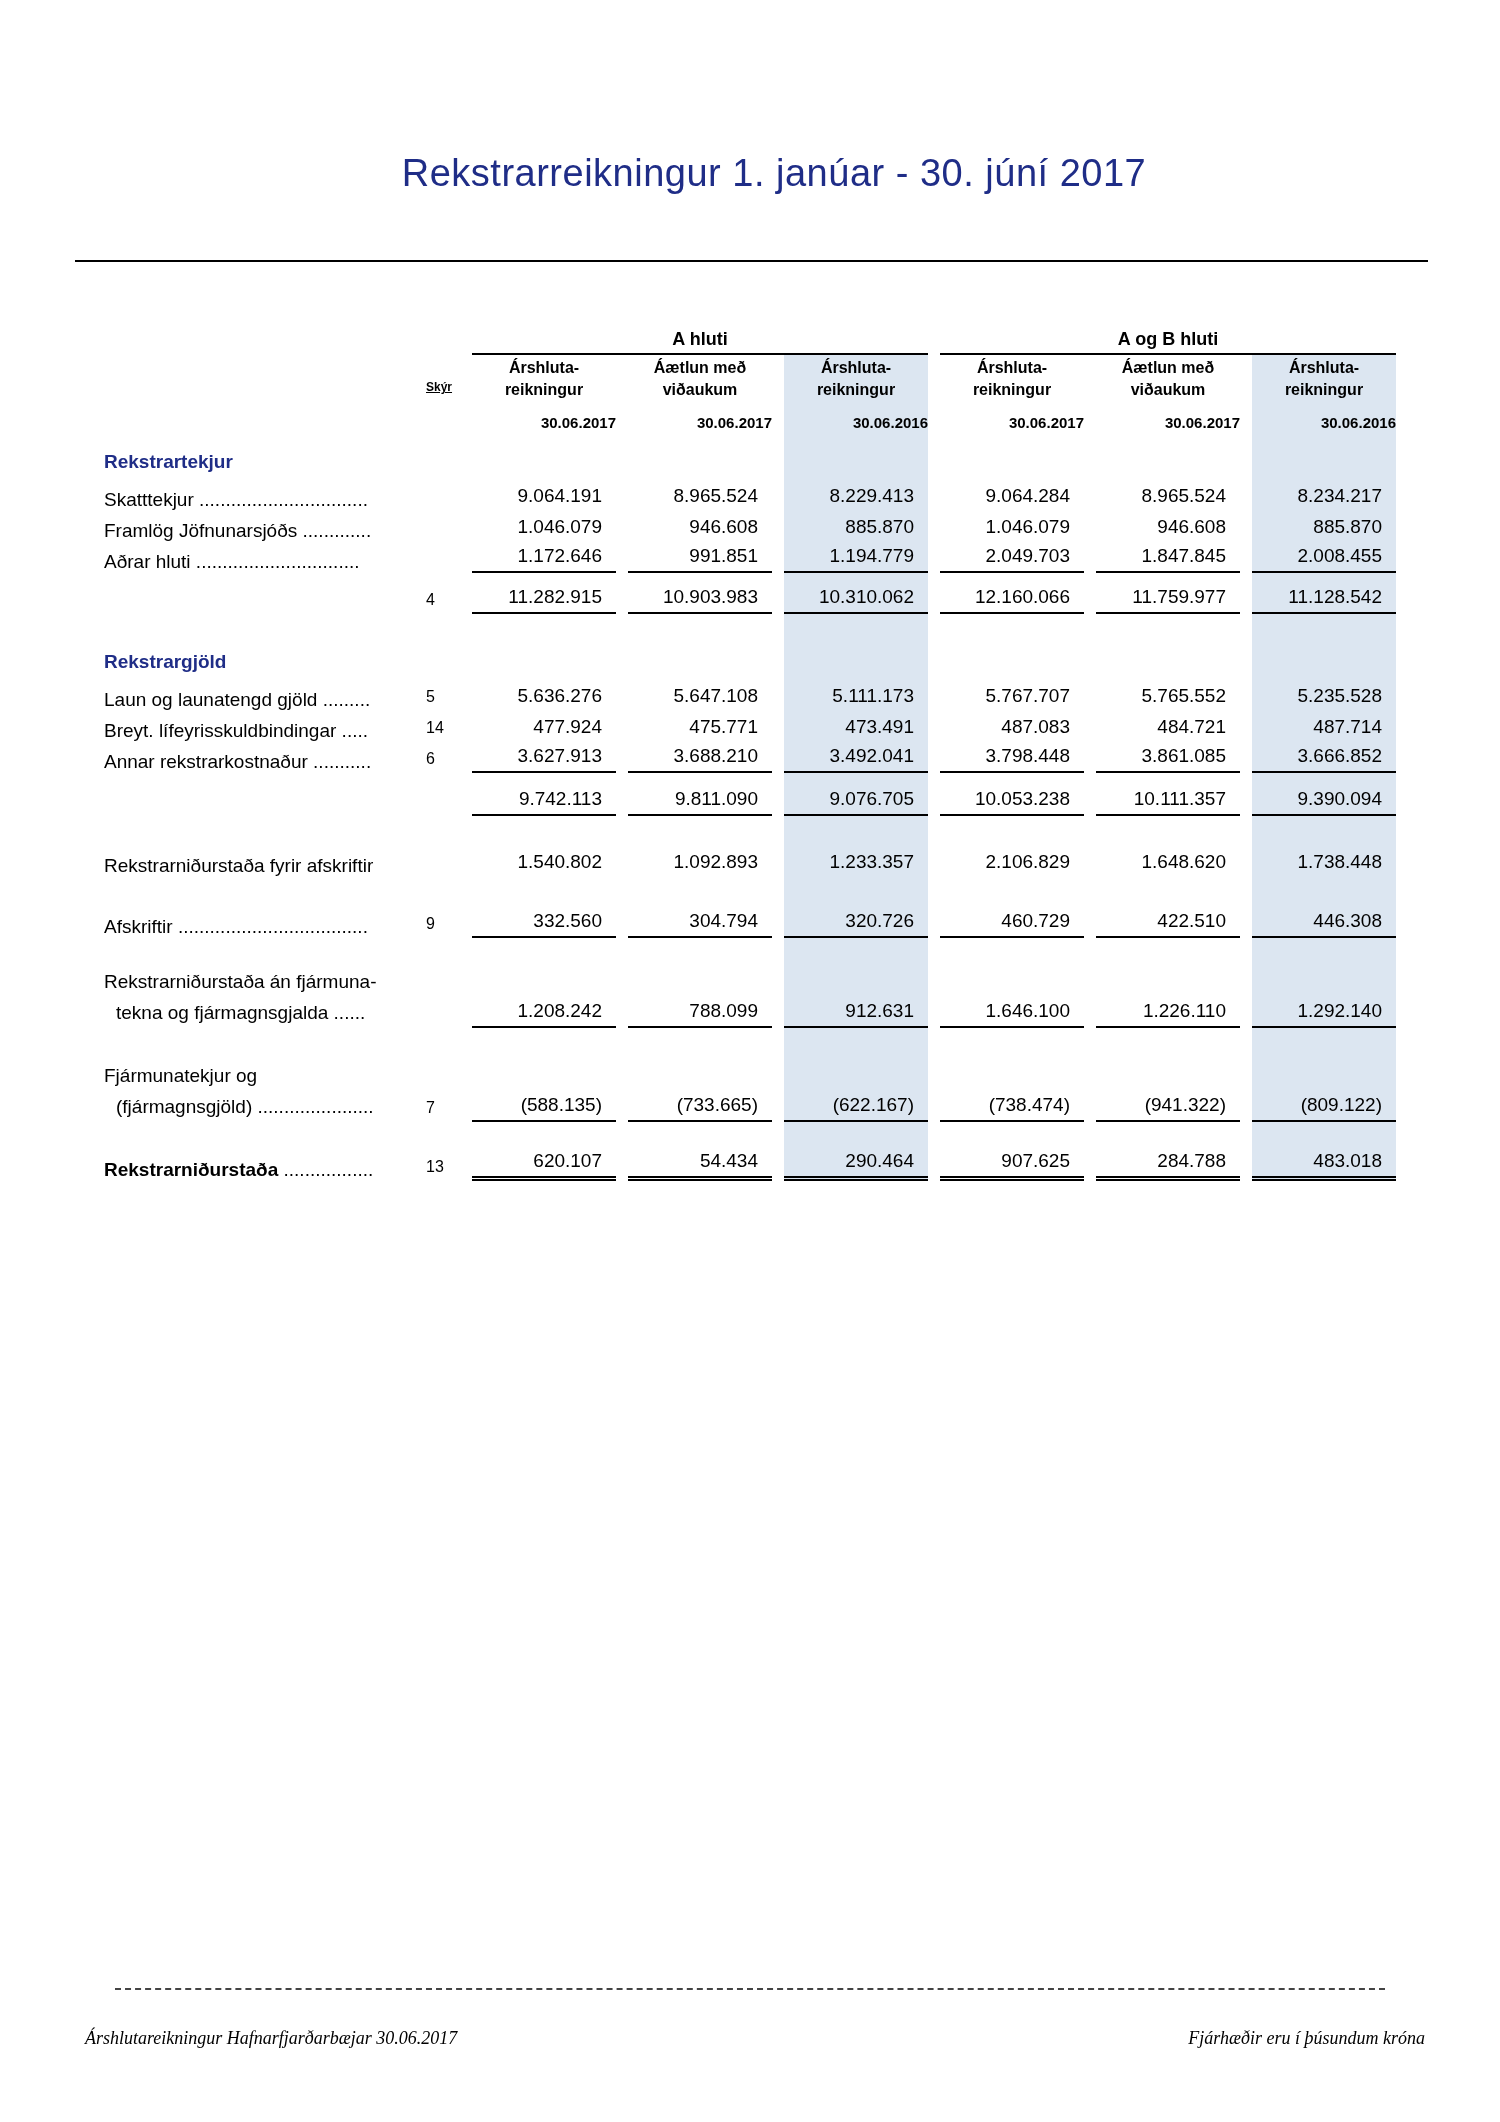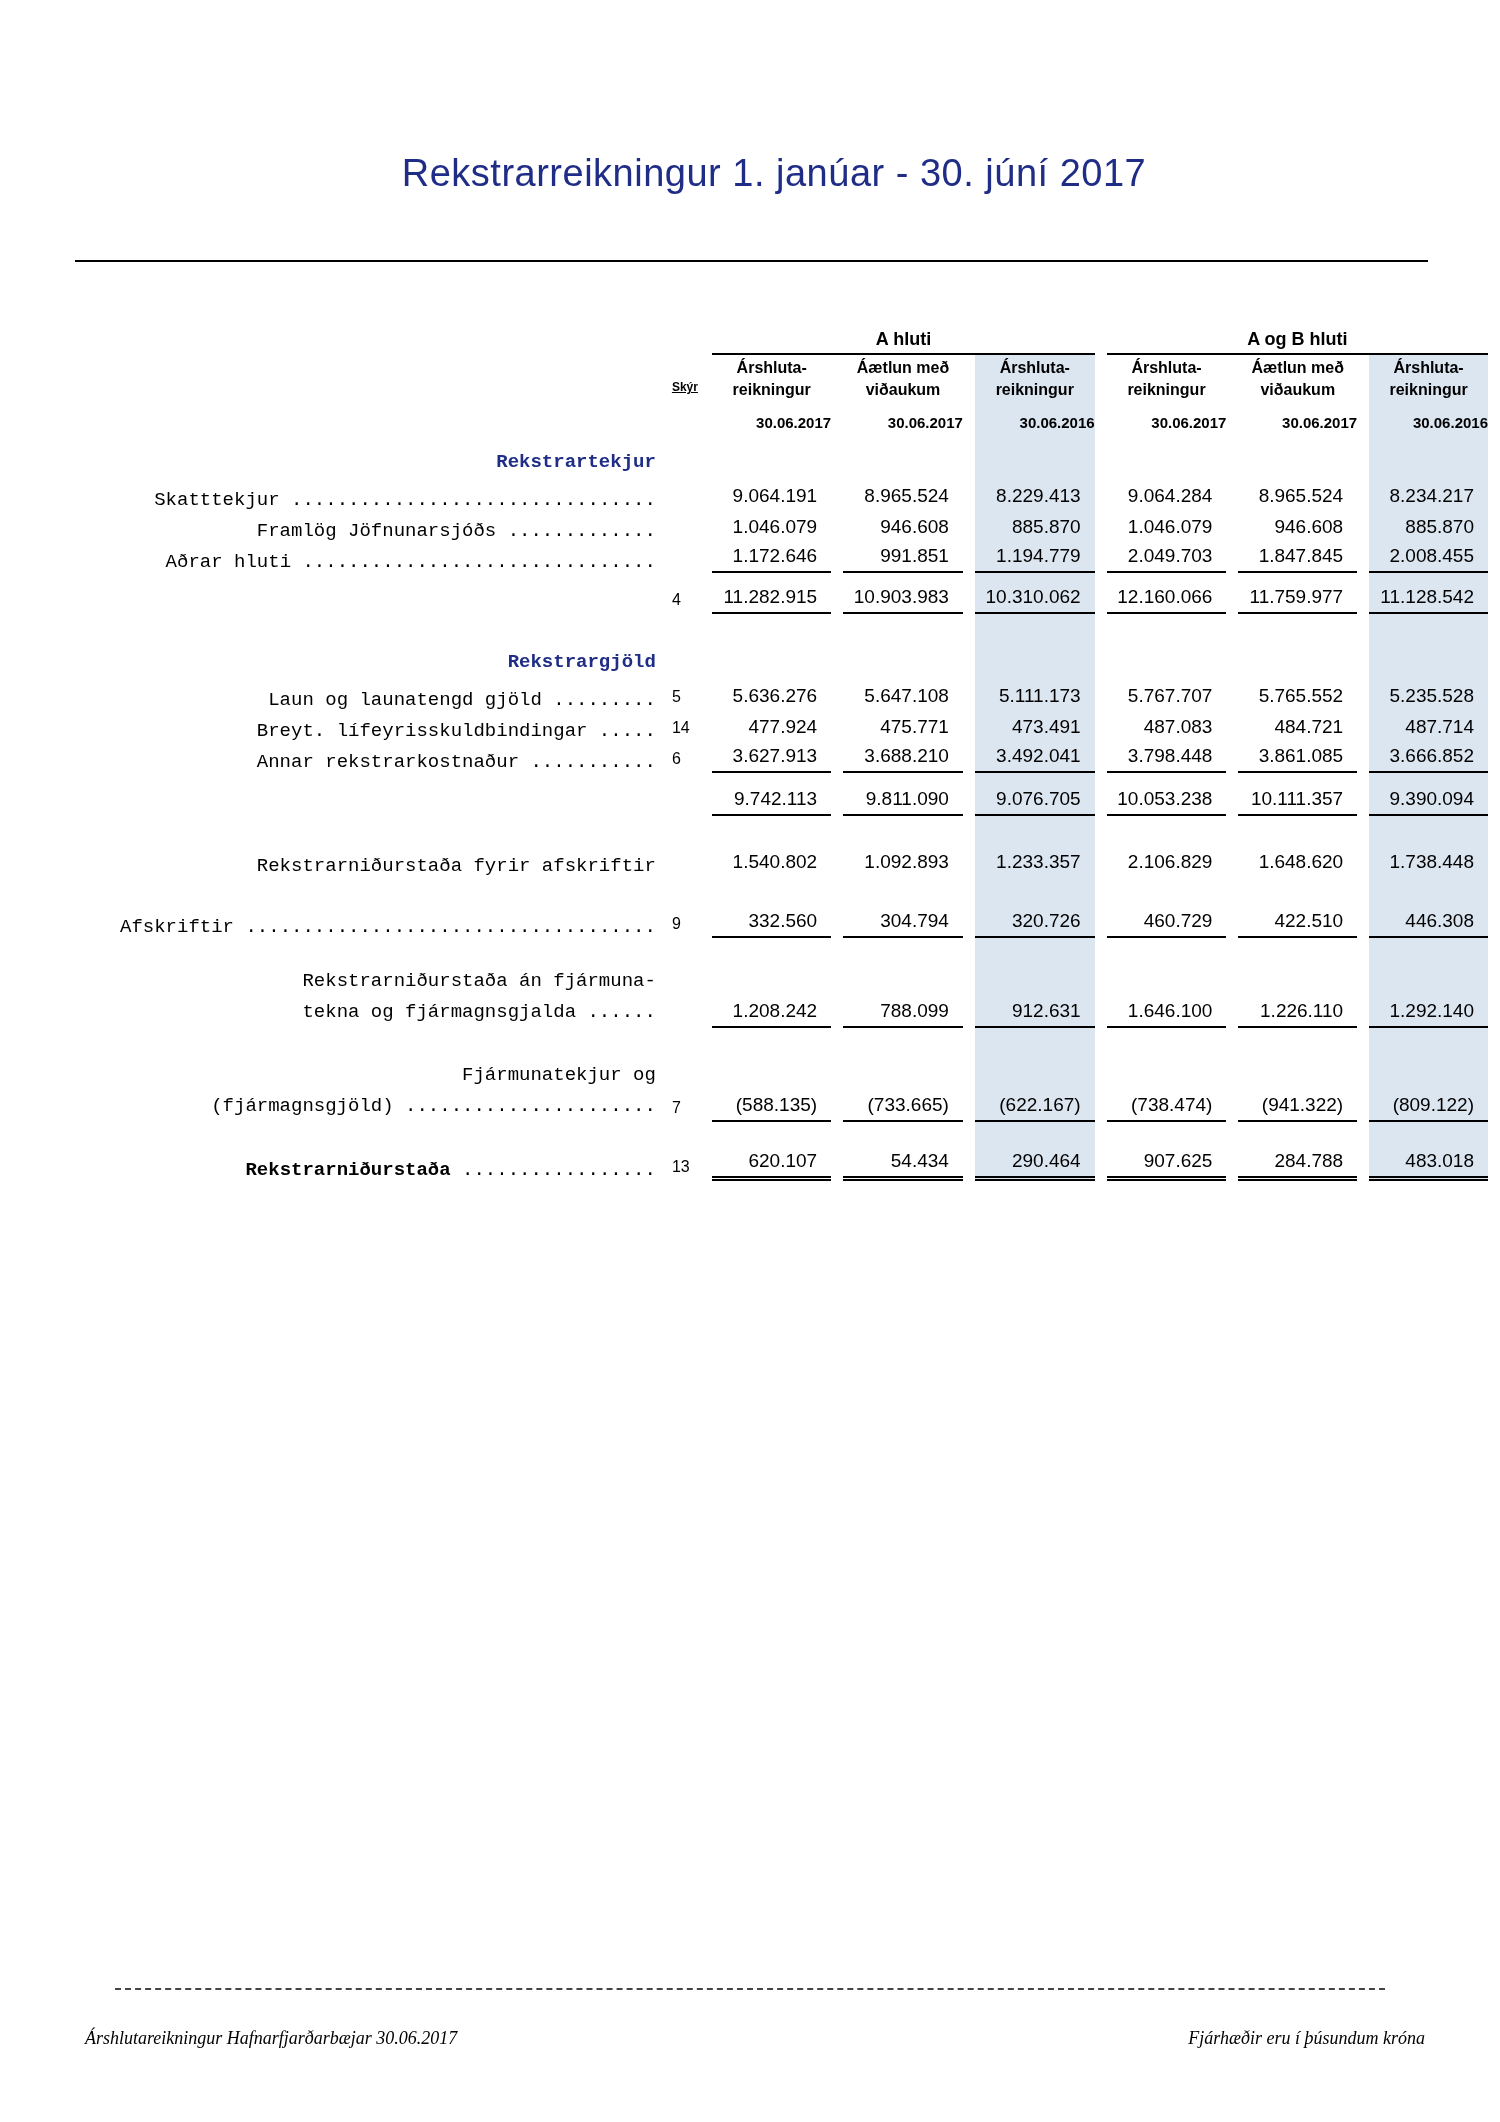--- a/index.html
+++ b/index.html
@@ -10,21 +10,21 @@
   }
   .title {
     position:absolute; top:152px; left:0; width:100%;
     text-align:center; font-size:38px; letter-spacing:0.5px;
     color:var(--navy); font-weight:400;margin-left:24px;
   }
   .title-rule {
     position:absolute; top:260px; left:75px; width:1353px; height:0;
     border-top:2px solid #000;
   }
-  .table-wrap { position:absolute; top:316px; left:108px; }
+  .table-wrap { position:absolute; top:316px; left:92px; }
   table.fin {
     border-collapse:separate; border-spacing:12px 0; table-layout:fixed;
   }
   col.c-label { width:310px; }
   col.c-skyr  { width:34px; }
   col.c-val   { width:144px; }
   th, td { padding:0; margin:0; }
   .hl { background:var(--hl); }
   .grp {
     font-weight:bold; font-size:18px; text-align:center;
@@ -40,23 +40,22 @@
     vertical-align:bottom; padding-top:2px; line-height:1.35;
   }
   .datehead {
     font-weight:bold; font-size:15px; text-align:right;
     height:44px; vertical-align:middle;
   }
   tr.data td { vertical-align:bottom; }
   tr.data { height:31px;margin-top:21px; }
   tr.sec { height:36px; }
   .label-cell {
-    font-size:19px; text-align:right; white-space:nowrap; overflow:hidden;
+    font-size:19px; text-align:left; white-space:nowrap; overflow:hidden;
     padding-right:4px;
-    font-family:Liberation Mono, monospace;
   }
   .label-cell div { line-height:31px; }
   .label-cell .l2 { padding-left:12px; }
   .section { color:var(--navy); font-weight:bold; font-size:19px; }
   .skyr-cell { font-size:16px; text-align:left; padding-bottom:5px; }
   .num {
     font-size:19px; text-align:right; padding-right:14px; padding-bottom:4px;
     white-space:nowrap;
   }
   .u  { border-bottom:2px solid #000; }

